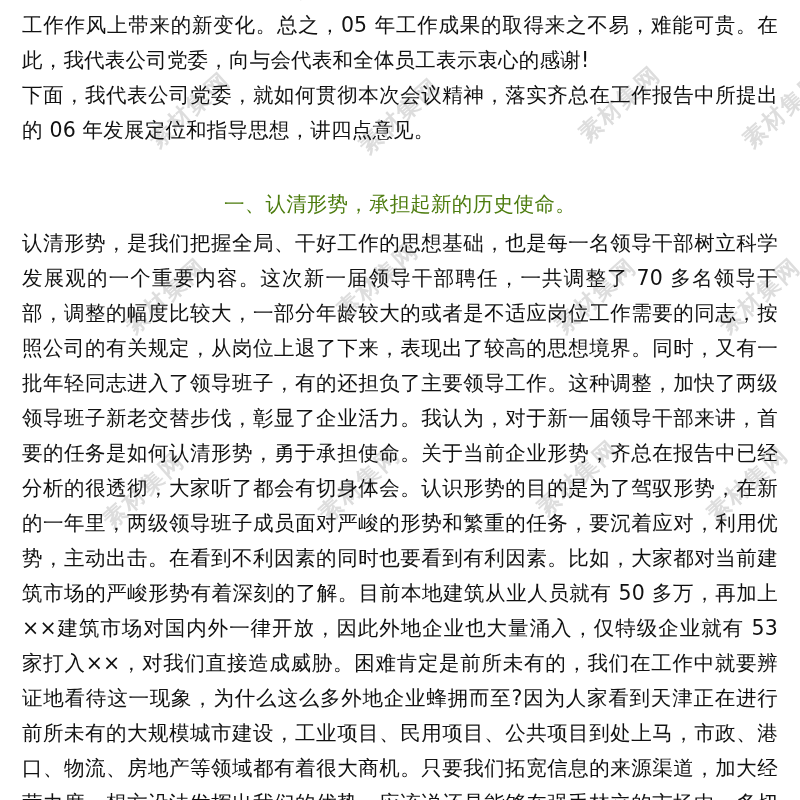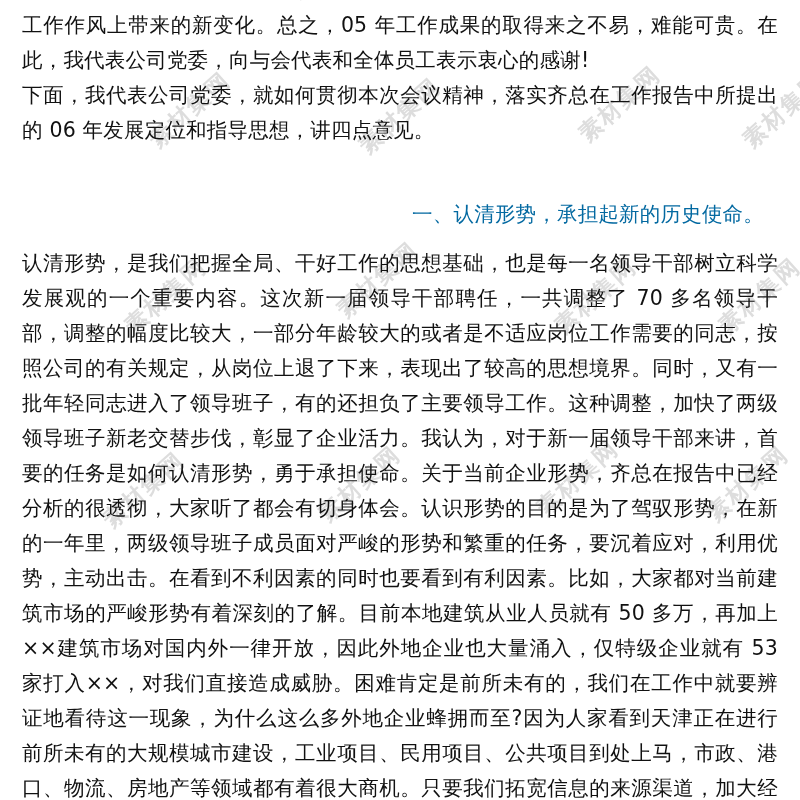--- a/index.html
+++ b/index.html
@@ -69,26 +69,26 @@
   
   #p-opening {
     margin-top: -27px;
   }
 
   .spacer-line {
     height: 35px;
   }
 
   .heading {
-    margin: 14px;
-    color: #0369a1;
+    margin: 4px;
+    color: #4d7c0f;
     font-size: 20.5px;
     line-height: 35px;
     font-weight: 400;
-    text-align: right;
+    text-align: center;
     letter-spacing: 0.2px;
   }
 </style>
 </head>
 <body>
 
 <div id="page">
 
   <div id="watermark-layer">
       <span class="wm" style="left: 118px; top: 318px; color: rgb(216, 216, 216); transform: rotate(-42deg);">素材集网</span>

